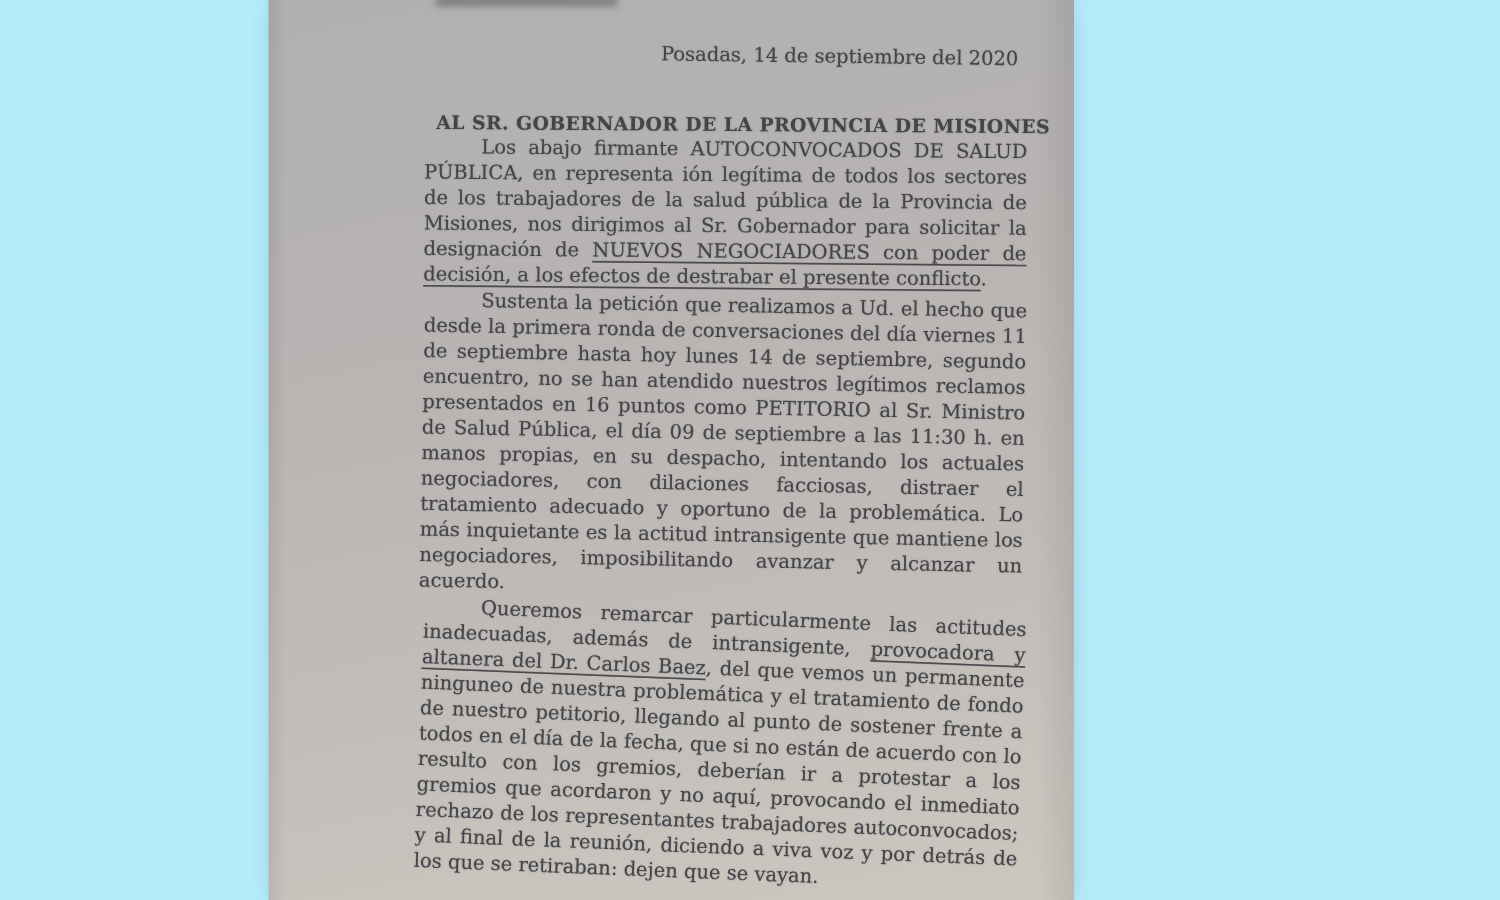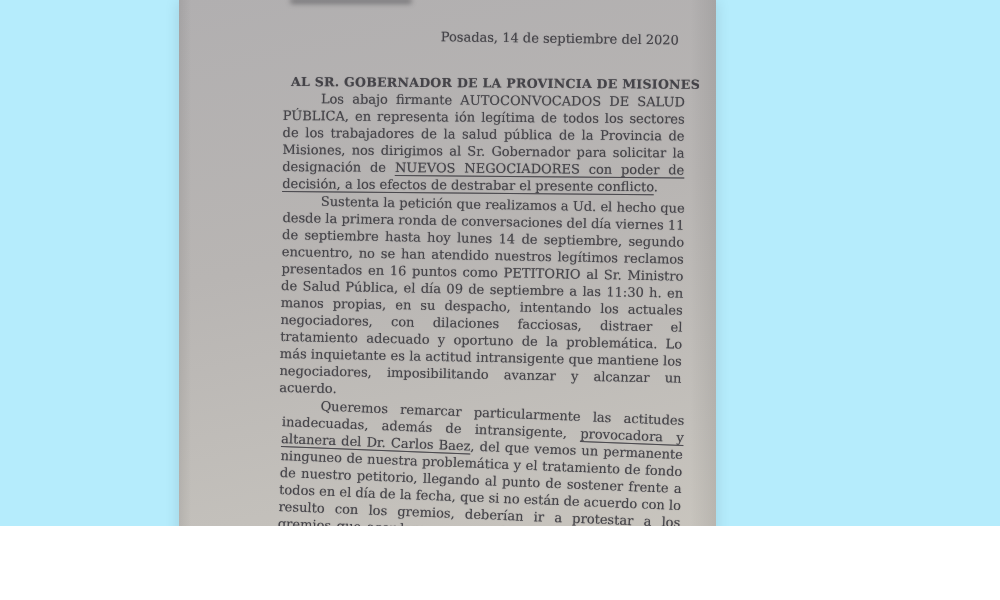--- a/index.html
+++ b/index.html
@@ -1,17 +1,17 @@
 <!DOCTYPE html>
 <html><head>
 <meta charset="utf-8">
 <style>
   html,body { margin:0; padding:0; }
   .scene {
-    position:relative; width:1000px; height:526px;
+    position:relative; width:1000px; height:600px;
     background:#b5ecfc; overflow:hidden;
     font-family:"DejaVu Serif", serif;
   }
   .paper {
     position:absolute; left:179px; top:0; width:537px; height:600px;
     background:linear-gradient(168deg,#b1afb0 0%,#b8b5b3 40%,#c3c0bb 75%,#ccc8c0 100%);
     box-shadow:0 0 14px rgba(0,0,0,0.12);
   }
   .paper::before {
     content:""; position:absolute; left:0; top:0; width:12px; height:100%;

